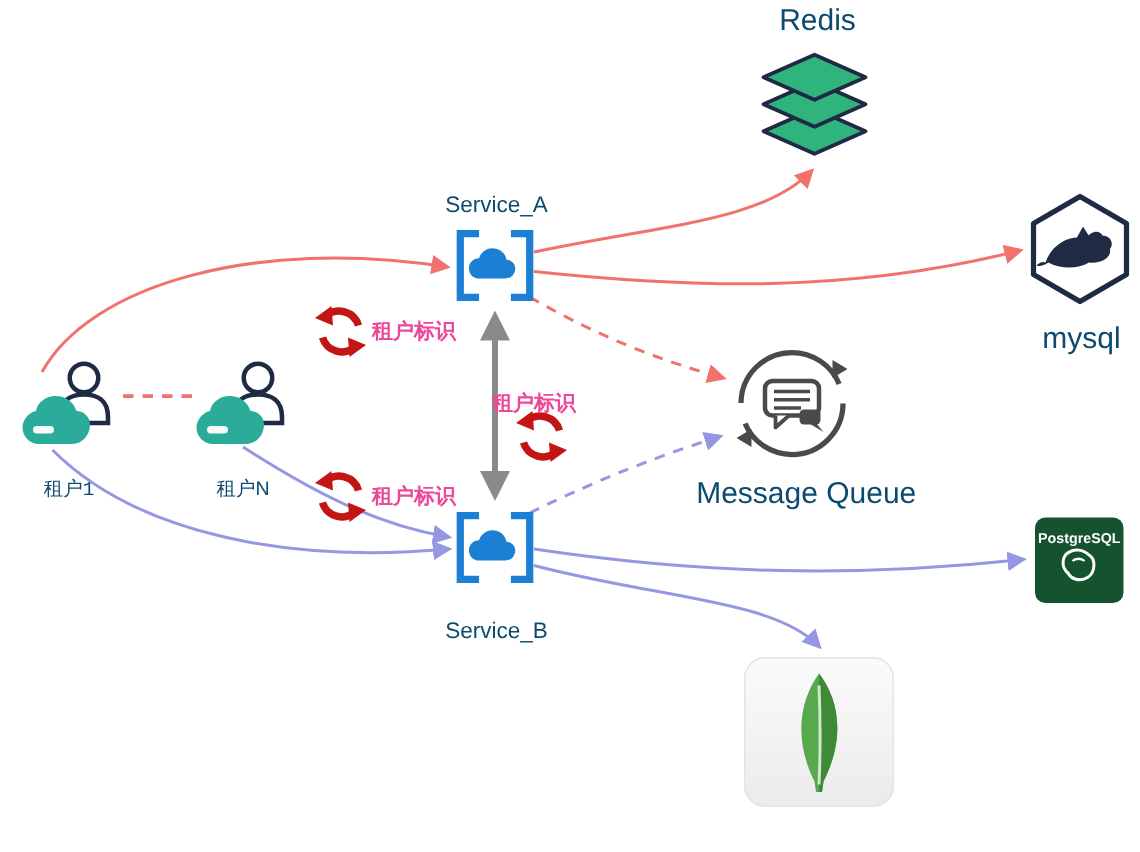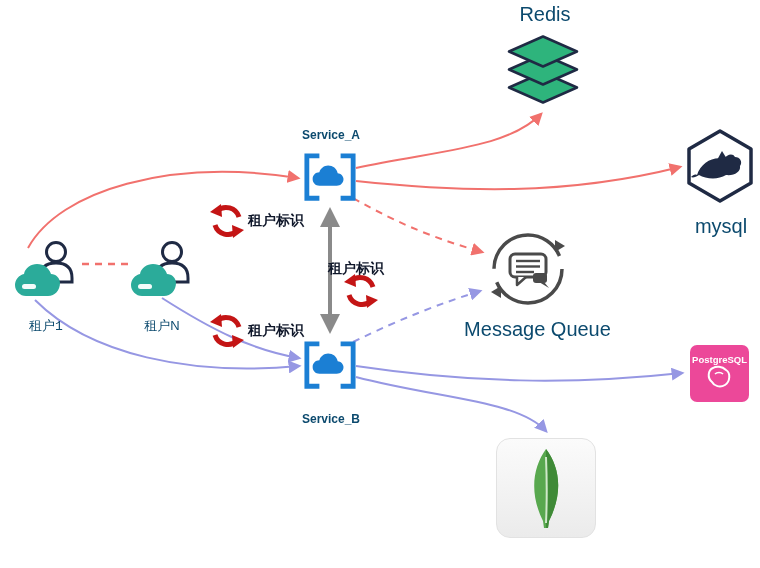--- a/index.html
+++ b/index.html
@@ -2,24 +2,24 @@
 <html><head>
 <meta charset="utf-8">
 <style>
   html,body{margin:0;padding:0;background:#fff;}
   body{font-family:"Liberation Sans","DejaVu Sans",sans-serif;}
   .canvas{position:relative;width:760px;height:568px;background:#fff;overflow:hidden;}
   .arrows{position:absolute;left:0;top:0;width:760px;height:568px;z-index:1;}
   .node{position:absolute;z-index:2;}
   .lbl{position:absolute;z-index:3;color:#0c4a6e;text-align:center;white-space:nowrap;}
   .lbl-lg{font-size:20px;}
-  .lbl-md{font-size:12px;font-weight:bold;}
+  .lbl-md{font-size:15px;}
   .lbl-sm{font-size:13px;}
-  .badge-txt{position:absolute;z-index:4;font-size:14px;font-weight:700;color:#0f172a;white-space:nowrap;}
-  .pgbox{position:absolute;z-index:2;width:59px;height:57px;border-radius:7px;background:#ec4899;
+  .badge-txt{position:absolute;z-index:4;font-size:14px;font-weight:700;color:#ec4899;white-space:nowrap;}
+  .pgbox{position:absolute;z-index:2;width:59px;height:57px;border-radius:7px;background:#14532d;
          display:flex;flex-direction:column;align-items:center;padding-top:9px;box-sizing:border-box;}
   .pgbox .pgtxt{color:#fff;font-weight:700;font-size:9.5px;letter-spacing:0;}
   .mongobox{position:absolute;z-index:2;width:98px;height:98px;border-radius:14px;
             background:linear-gradient(#fbfbfb,#ebebeb);border:1px solid #e2e2e2;
             display:flex;align-items:center;justify-content:center;}
 </style>
 </head>
 <body>
 
 <div class="canvas">

